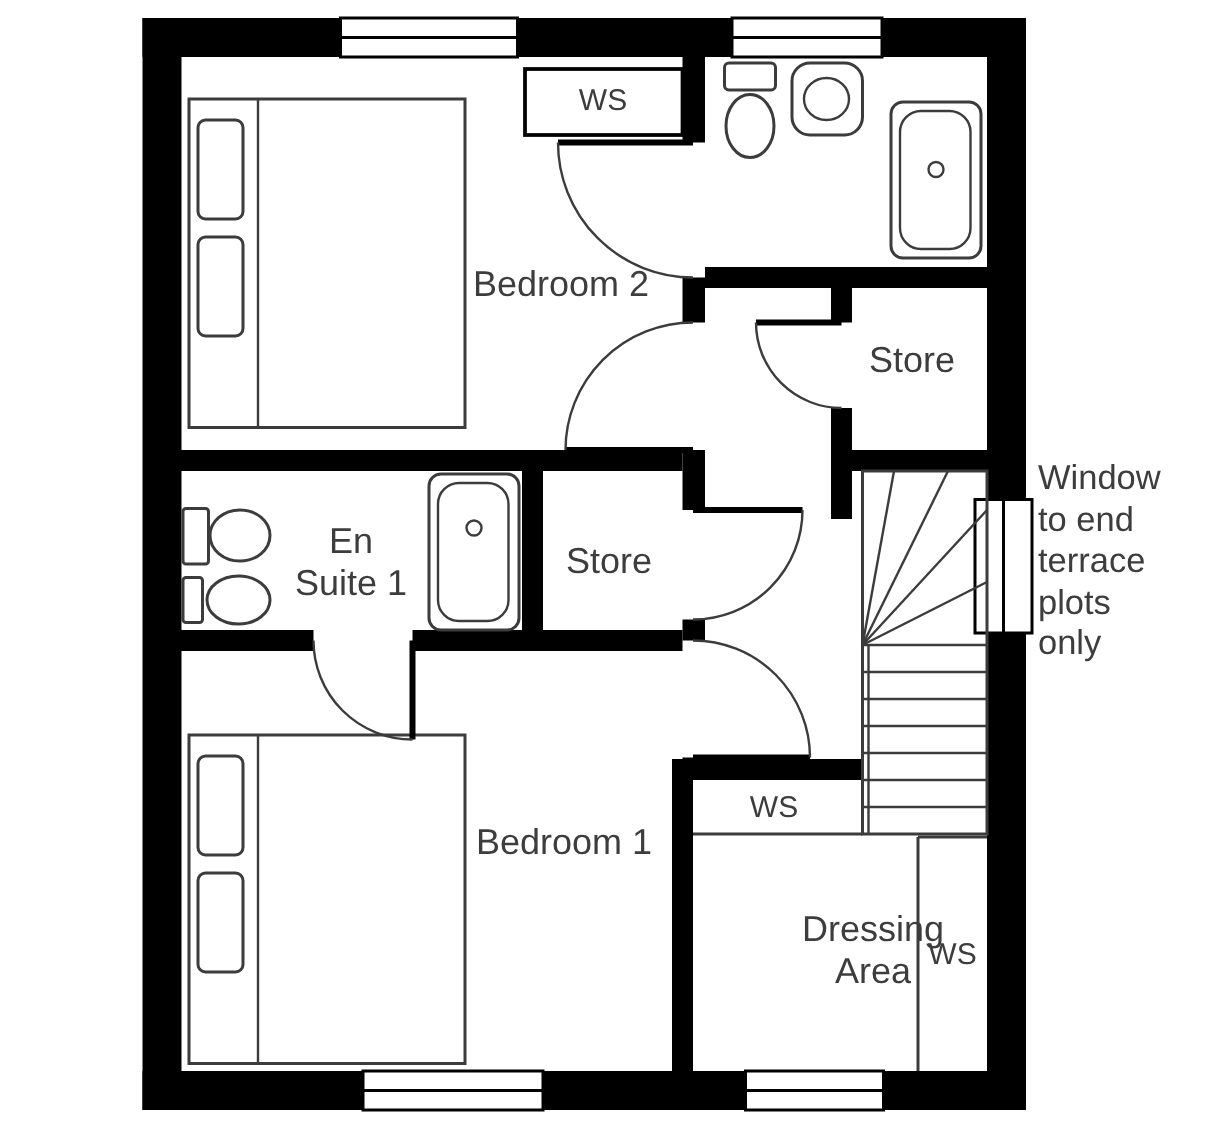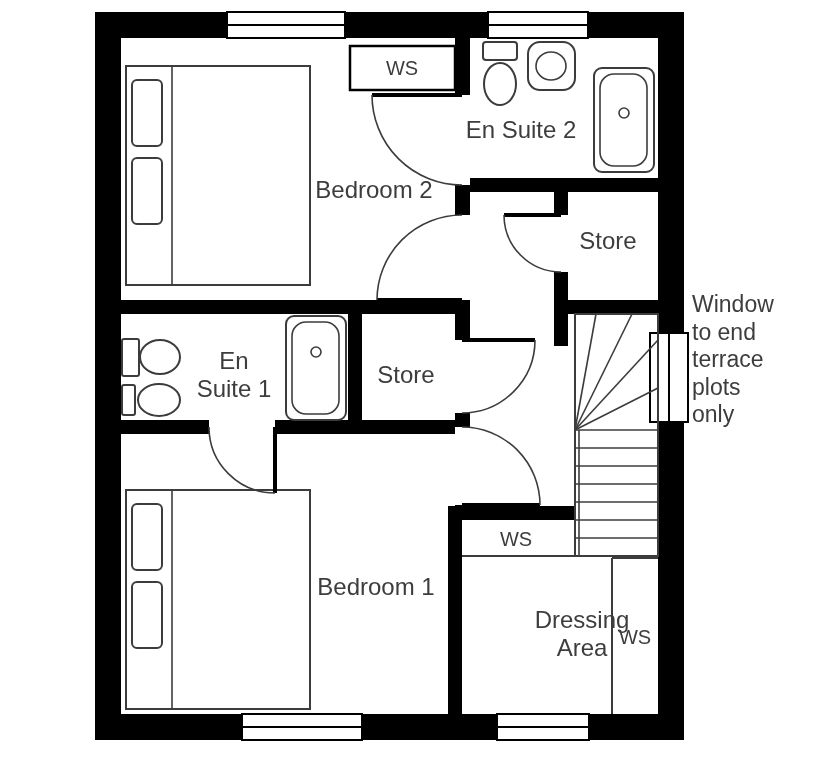--- a/index.html
+++ b/index.html
@@ -176,32 +176,31 @@
         <path class="arc" d="M 275 493 A 66 66 0 0 1 209 427"></path>
       </g>
       <g>
         <line class="leaf" x1="561" y1="215" x2="504" y2="215"></line>
         <path class="arc" d="M 504 215 A 57 57 0 0 0 561 272"></path>
       </g>
     </g>
   </svg>
 
   <div class="label room" style="left:374px;top:190px;text-align:center;">Bedroom 2</div>
-  <div class="label room" style="left:521px;top:130px;">En Suite 2</div>
   <div class="label room" style="left:608px;top:241px;">Store</div>
   <div class="label room" style="left:234px;top:375px;">En
 Suite 1</div>
   <div class="label room" style="left:406px;top:375px;">Store</div>
-  <div class="label room" style="left:376px;top:587px;">Bedroom 1</div>
+  <div class="label room" style="left:376px;top:562px;">Bedroom 1</div>
   <div class="label room" style="left:540px;top:634px;margin-left:42px;">Dressing
 Area</div>
 
   <div class="label ws" style="left:402px;top:68px;">WS</div>
   <div class="label ws" style="left:516px;top:539px;">WS</div>
   <div class="label ws" style="left:635px;top:637px;">WS</div>
 
-  <div class="note" style="left:692px;top:291px;width:120px;">Window
+  <div class="note" style="left:692px;top:305px;width:120px;">Window
 to end
 terrace
 plots
 only</div>
 
 </div>
 
 </body></html>

